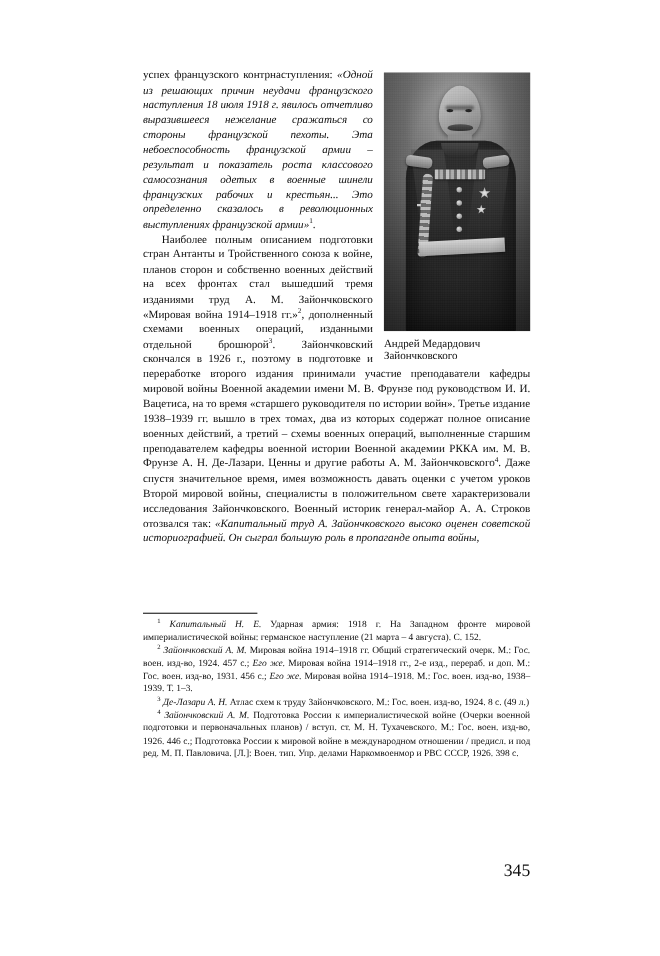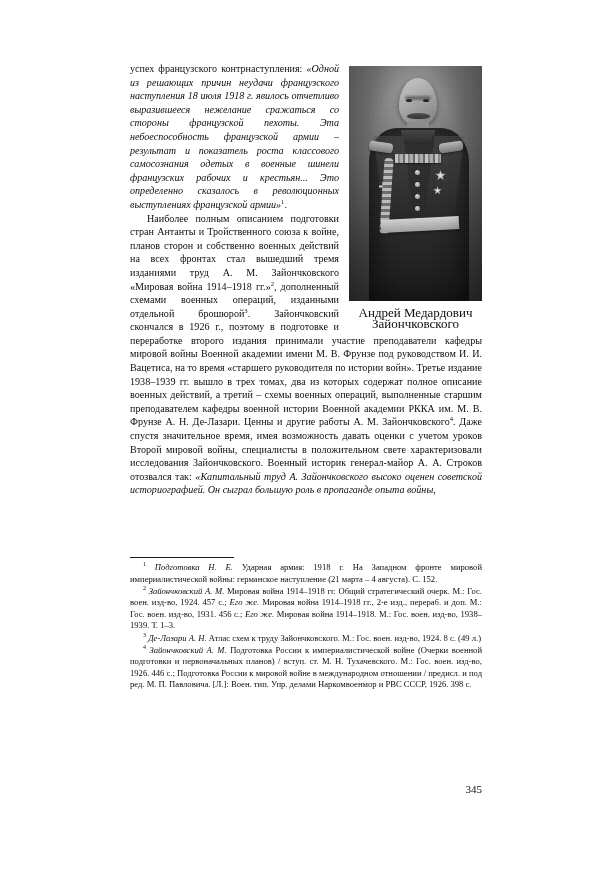--- a/index.html
+++ b/index.html
@@ -192,23 +192,22 @@
     border-radius: 4px;
     transform: rotate(4deg);
   }
   .p-vignette {
     position: absolute;
     inset: 0;
     background: radial-gradient(ellipse at 50% 42%, rgba(0,0,0,0) 45%, rgba(0,0,0,.45) 100%);
   }
   .caption {
     margin-top: 6px;
-    font-size: 13px;
+    font-size: 10px;
     line-height: 11px;
-    text-align: center;
   }
 
   
   .footnotes {
     position: absolute;
     left: 130px;
     top: 557px;
     width: 352px;
   }
   .fn-rule {
@@ -230,21 +229,21 @@
     line-height: 0;
   }
 
   
   .folio {
     position: absolute;
     left: 0;
     top: 783px;
     width: 482px;
     text-align: right;
-    font-size: 11px;
+    font-size: 16px;
   }
 </style>
 </head>
 <body>
 
 <div class="page">
 
   <div class="content">
 
     <div class="figure">
@@ -285,21 +284,21 @@
     </div>
 
     <p class="para" id="para-1"><span>успех французского контрнаступления: </span><em class="ital">«Одной из решающих причин неудачи французского наступления 18 июля 1918 г. явилось отчетливо выразившееся нежелание сражаться со стороны французской пехоты. Эта небоеспособность французской армии – результат и показатель роста классового самосознания одетых в военные шинели французских рабочих и крестьян... Это определенно сказалось в революционных выступлениях французской армии»</em><sup>1</sup><span>.</span></p>
     <p class="para indent" id="para-2"><span>Наиболее полным описанием подготовки стран Антанты и Тройственного союза к войне, планов сторон и собственно военных действий на всех фронтах стал вышедший тремя изданиями труд А. М. Зайончковского «Мировая война 1914–1918 гг.»</span><sup>2</sup><span>, дополненный схемами военных операций, изданными отдельной брошюрой</span><sup>3</sup><span>. Зайончковский скончался в 1926 г., поэтому в подготовке и переработке второго издания принимали участие преподаватели кафедры мировой войны Военной академии имени М. В. Фрунзе под руководством И. И. Вацетиса, на то время «старшего руководителя по истории войн». Третье издание 1938–1939 гг. вышло в трех томах, два из которых содержат полное описание военных действий, а третий – схемы военных операций, выполненные старшим преподавателем кафедры военной истории Военной академии РККА им. М. В. Фрунзе А. Н. Де-Лазари. Ценны и другие работы А. М. Зайончковского</span><sup>4</sup><span>. Даже спустя значительное время, имея возможность давать оценки с учетом уроков Второй мировой войны, специалисты в положительном свете характеризовали исследования Зайончковского. Военный историк генерал-майор А. А. Строков отозвался так: </span><em class="ital">«Капитальный труд А. Зайончковского высоко оценен советской историографией. Он сыграл большую роль в пропаганде опыта войны,</em></p>
 
   </div>
 
   <div class="footnotes">
     <div class="fn-rule"></div>
     <div id="footnote-list">
-        <p class="fn"><sup>1</sup> <em class="ital">Подготовка Н. Е.</em><span> Ударная армия: 1918 г. На Западном фронте мировой империалистической войны: германское наступление (21 марта – 4 августа). С. 152.</span></p>
+        <p class="fn"><sup>1</sup> <em class="ital">Капитальный Н. Е.</em><span> Ударная армия: 1918 г. На Западном фронте мировой империалистической войны: германское наступление (21 марта – 4 августа). С. 152.</span></p>
         <p class="fn"><sup>2</sup> <em class="ital">Зайончковский А. М.</em><span> Мировая война 1914–1918 гг. Общий стратегический очерк. М.: Гос. воен. изд-во, 1924. 457 с.; </span><em class="ital">Его же.</em><span> Мировая война 1914–1918 гг., 2-е изд., перераб. и доп. М.: Гос. воен. изд-во, 1931. 456 с.; </span><em class="ital">Его же.</em><span> Мировая война 1914–1918. М.: Гос. воен. изд-во, 1938–1939. Т. 1–3.</span></p>
         <p class="fn"><sup>3</sup> <em class="ital">Де-Лазари А. Н.</em><span> Атлас схем к труду Зайончковского. М.: Гос. воен. изд-во, 1924. 8 с. (49 л.)</span></p>
         <p class="fn"><sup>4</sup> <em class="ital">Зайончковский А. М.</em><span> Подготовка России к империалистической войне (Очерки военной подготовки и первоначальных планов) / вступ. ст. М. Н. Тухачевского. М.: Гос. воен. изд-во, 1926. 446 с.; Подготовка России к мировой войне в международном отношении / предисл. и под ред. М. П. Павловича. [Л.]: Воен. тип. Упр. делами Наркомвоенмор и РВС СССР, 1926. 398 с.</span></p>
       </div>
   </div>
 
   <div class="folio">345</div>
 
 </div>
 

